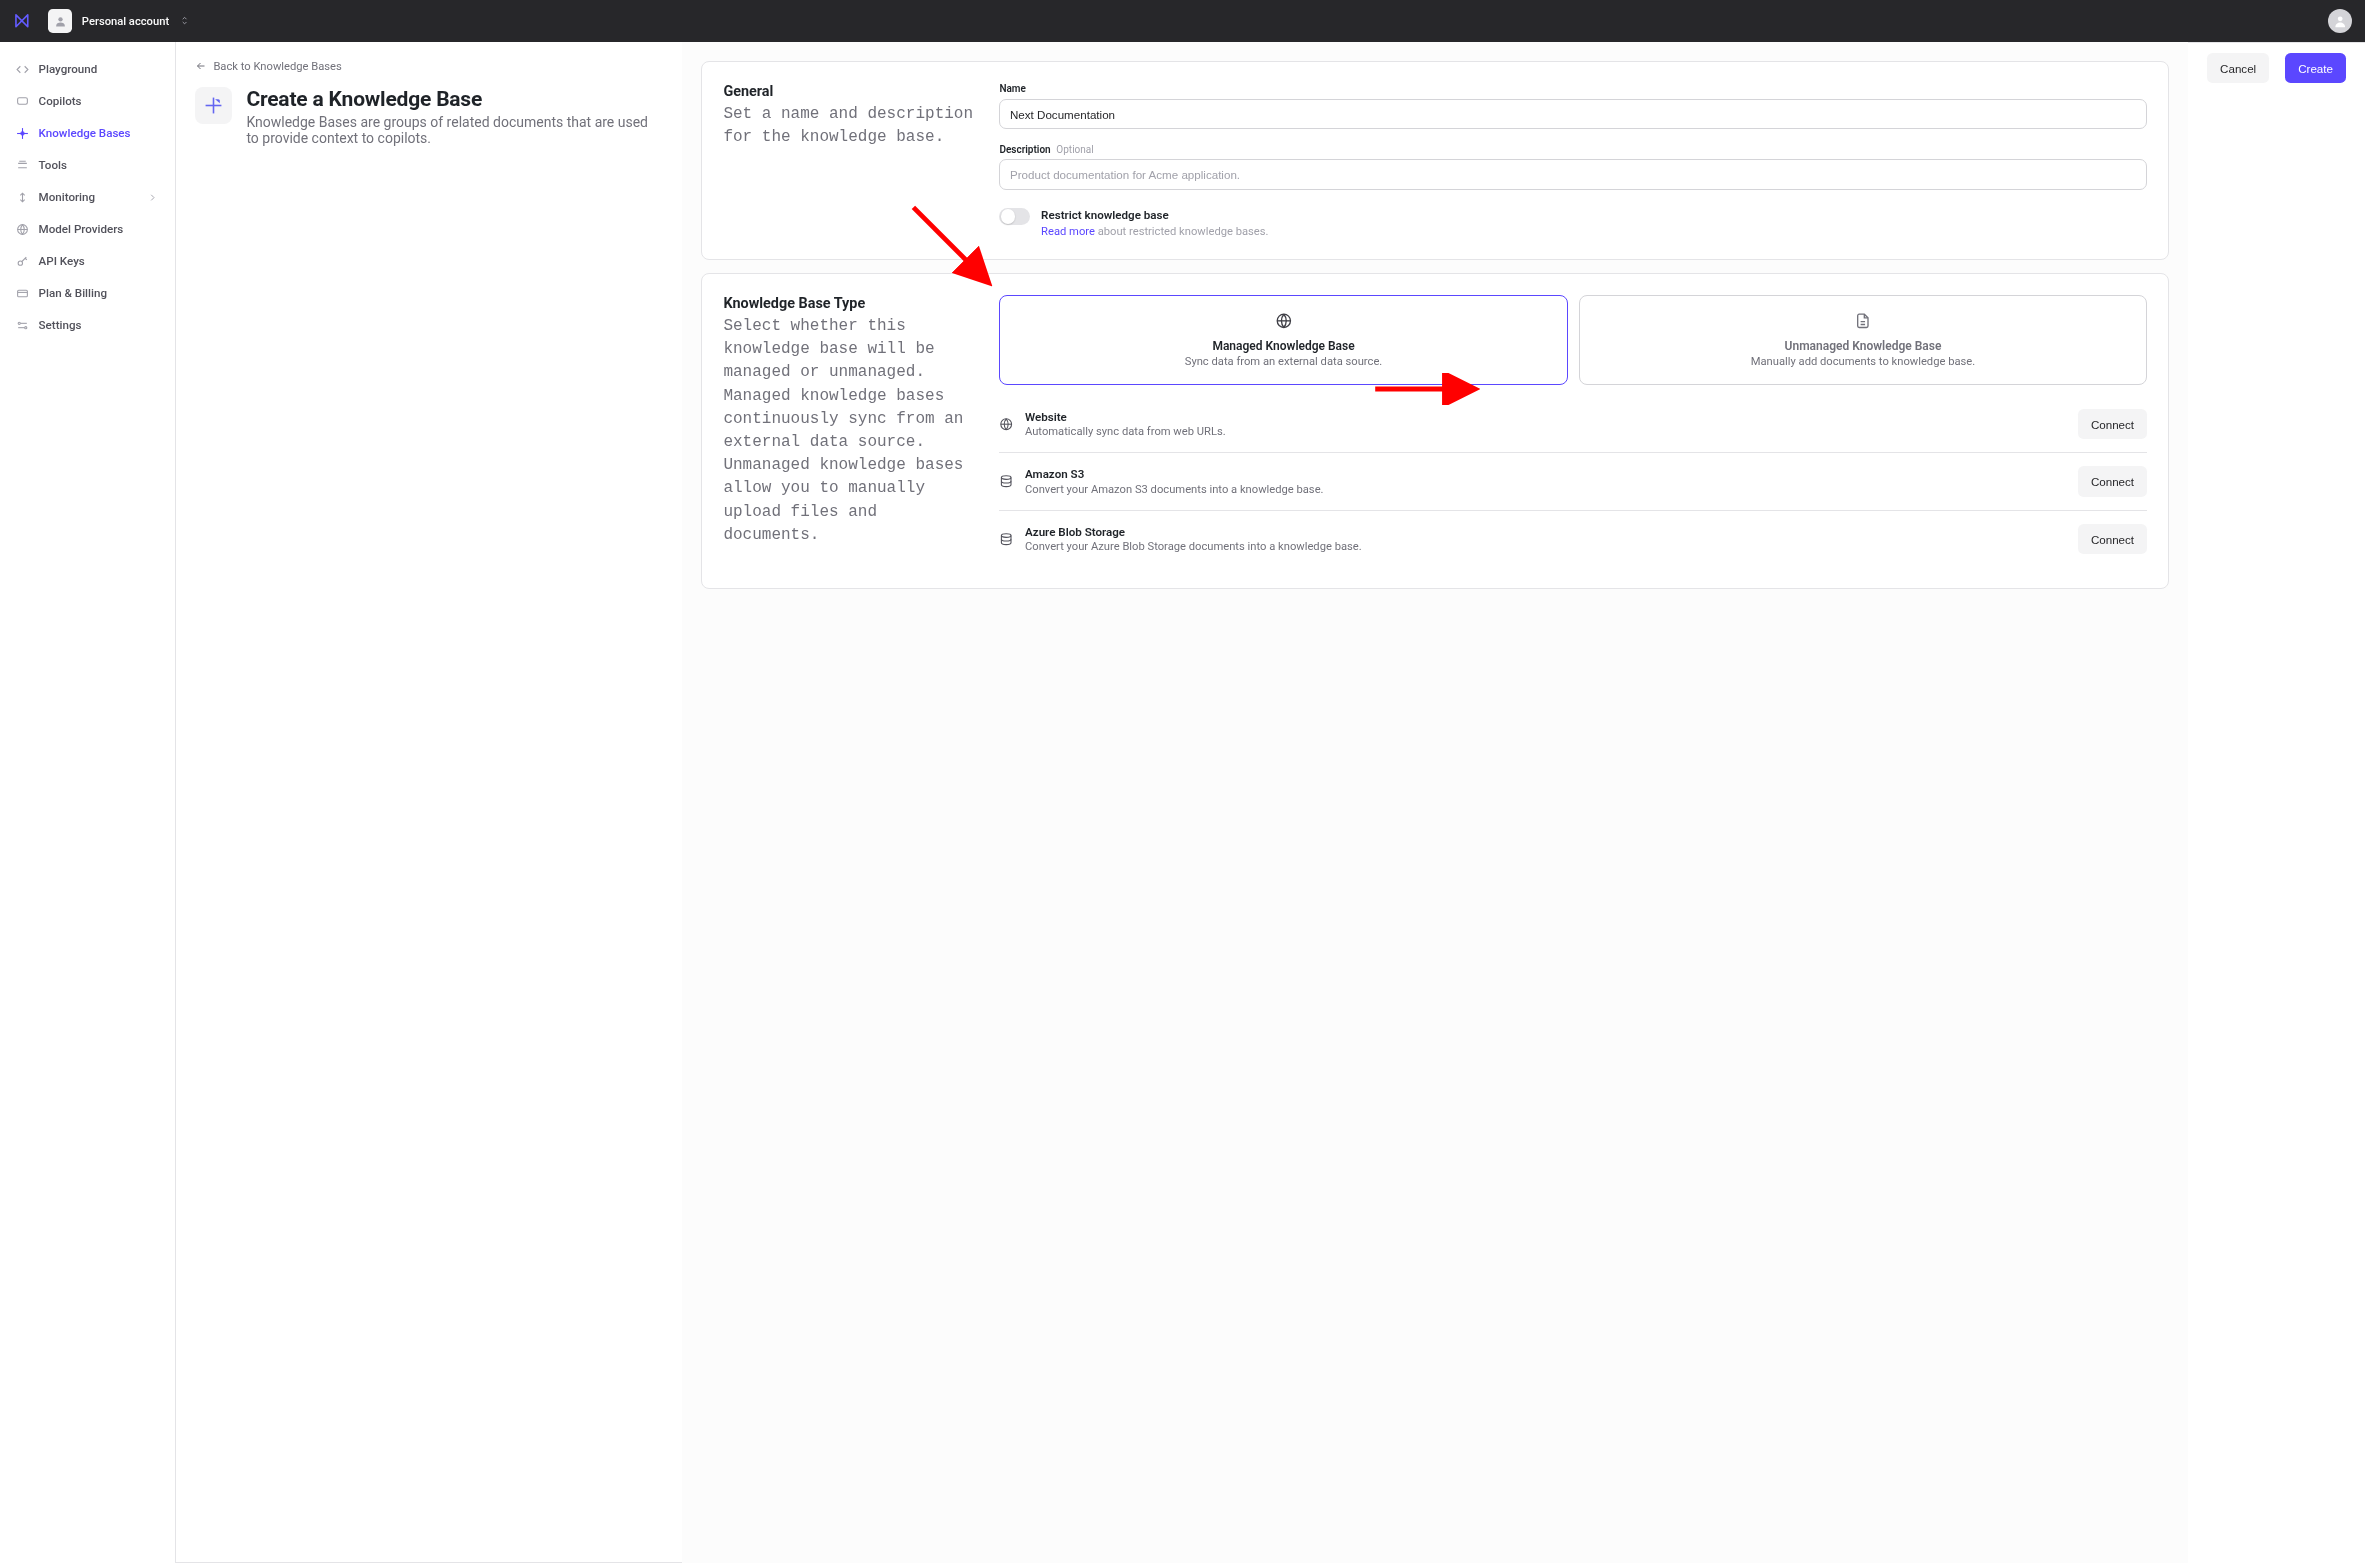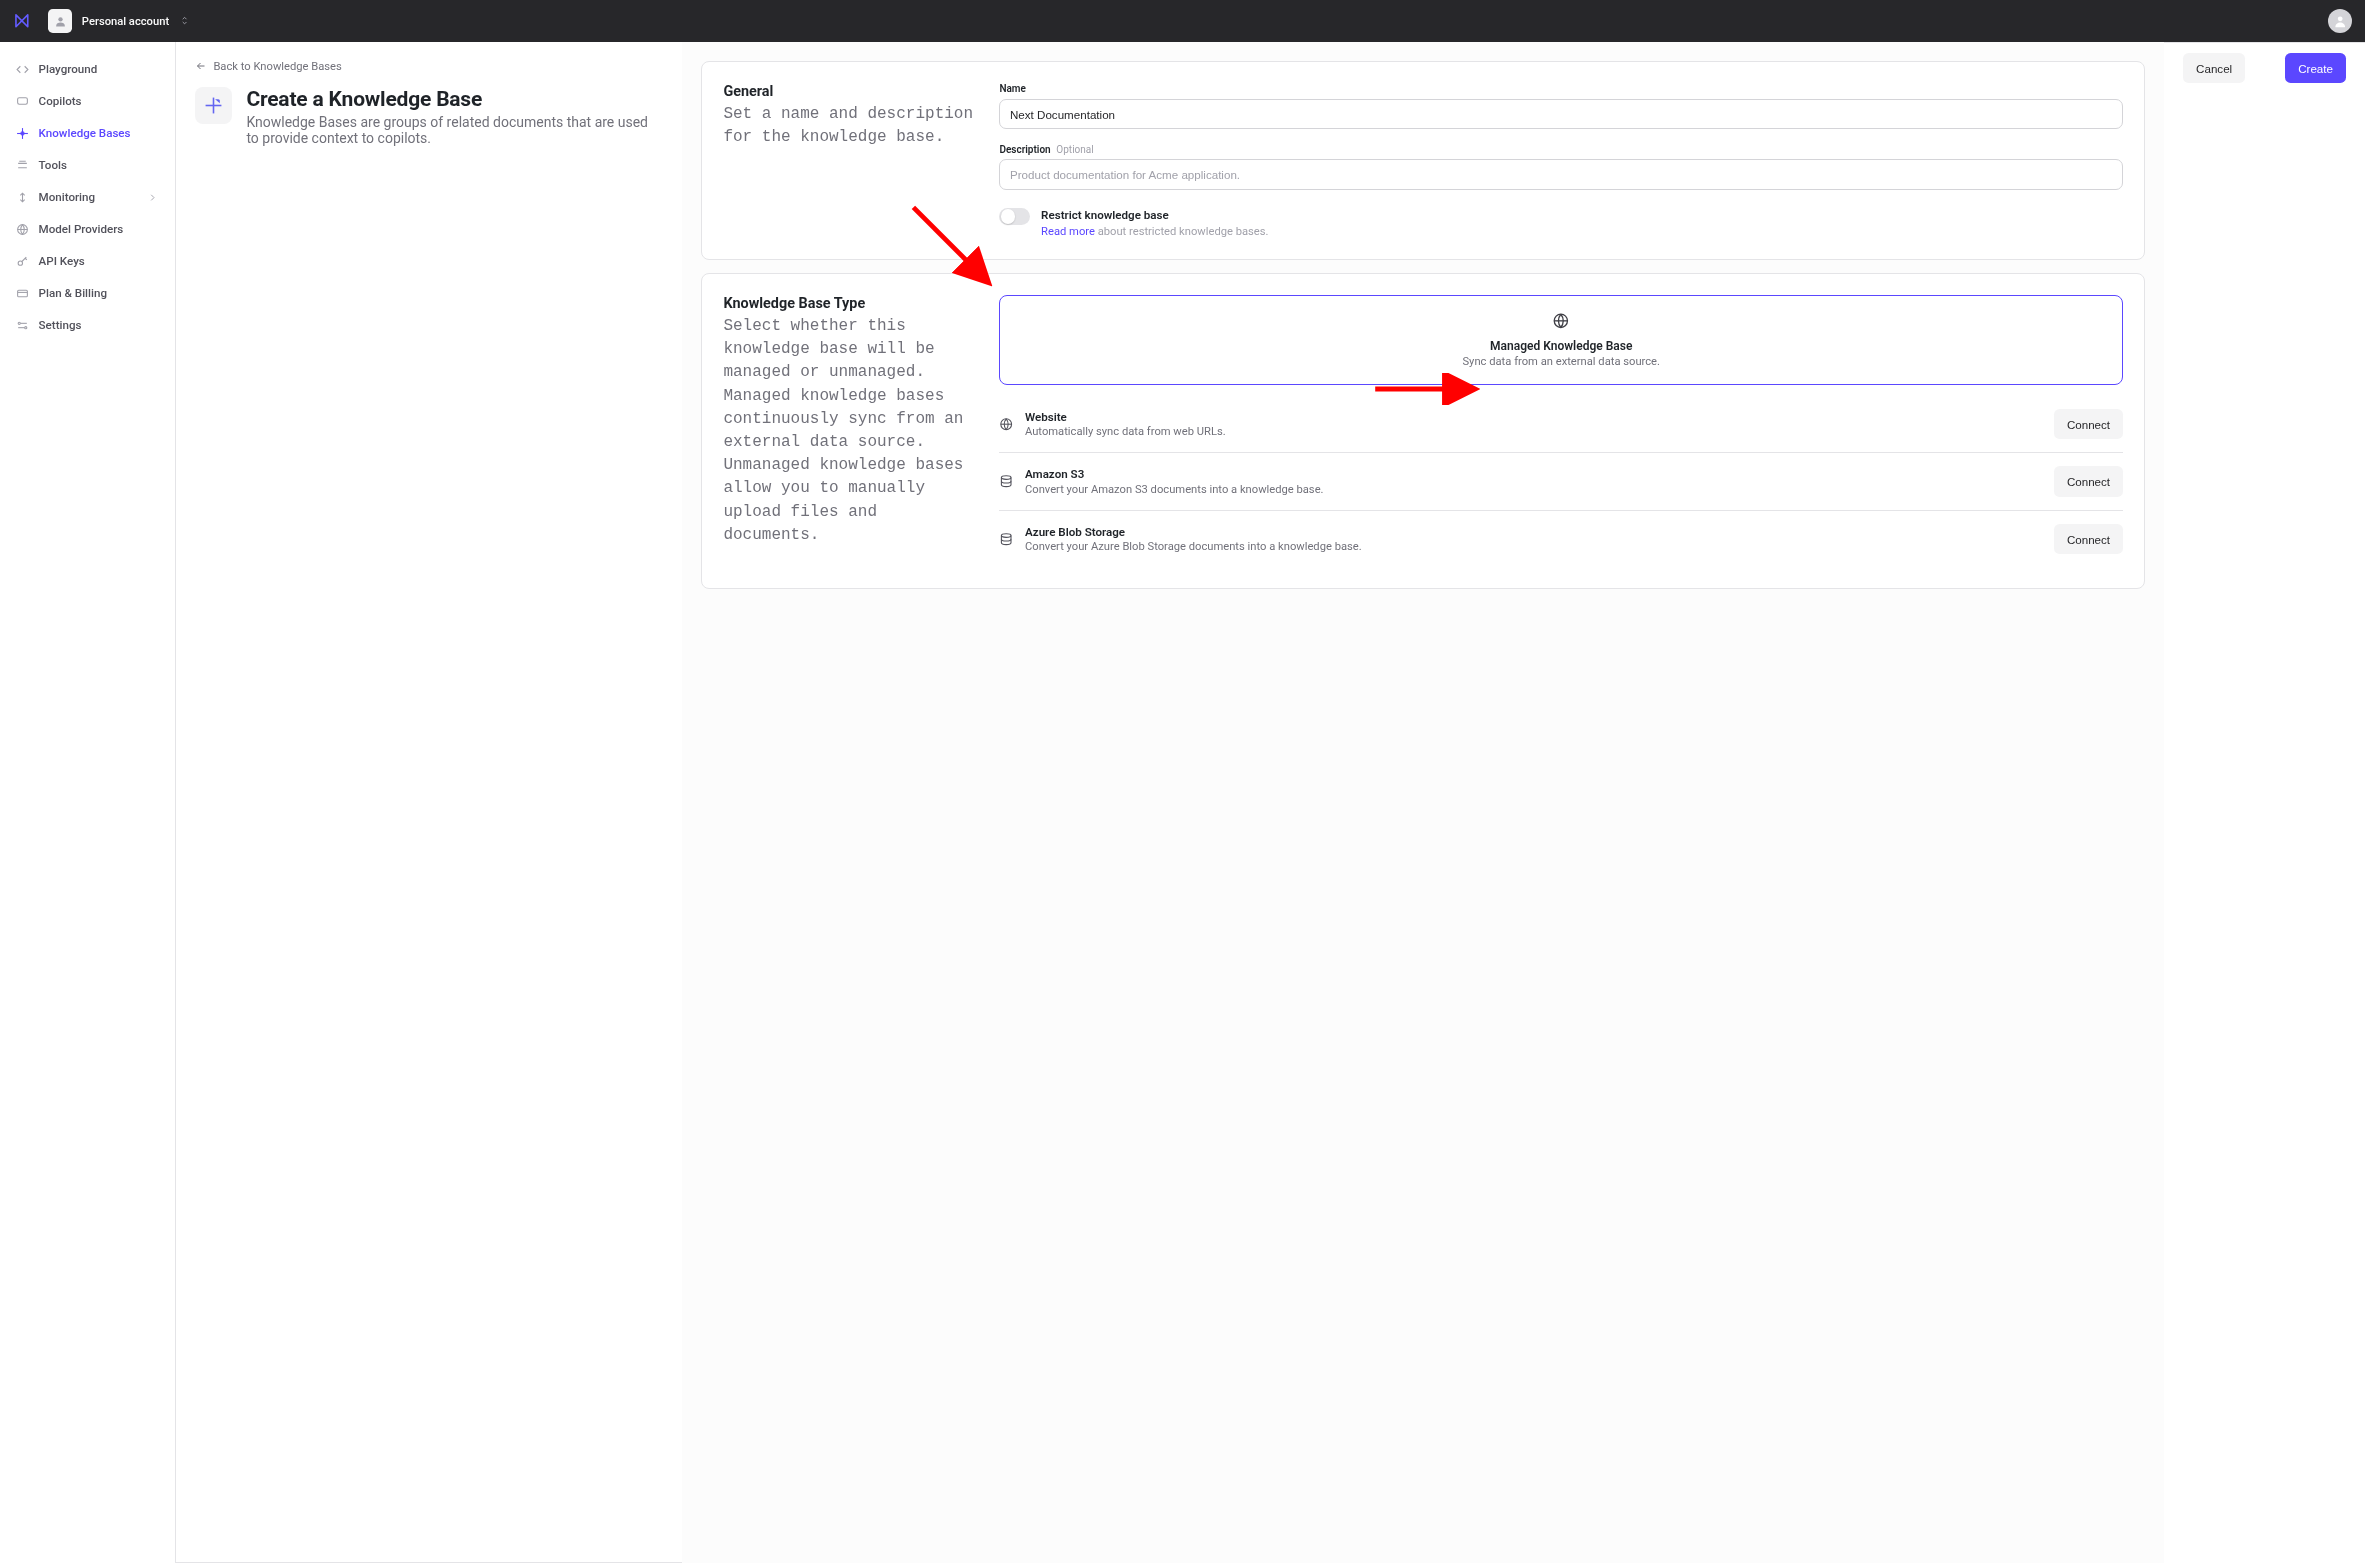--- a/index.html
+++ b/index.html
@@ -130,21 +130,21 @@
   .source-row .src-title { font-weight:600; font-size:11.6px; }
   .source-row .src-desc { color:#71717a; font-size:11.2px; margin-top:1.6px; }
   .btn {
     border:none; border-radius:5.6px; height:30.5px; padding: 0 13px;
     font-size:11.6px; font-weight:500; cursor:pointer;
   }
   .btn-gray { background:#f4f4f5; color:#27272a; }
   .btn-primary { background:#5b47ff; color:#fff; }
   .footer {
     height:51px; border-top:0.8px solid #e4e4e7; background:#fff;
-    display:flex; align-items:center; padding: 4px 19px; gap:20px;
+    display:flex; align-items:center; padding: 4px 19px; gap:8px;
   }
   .footer .spacer { flex:1; }
   
   .arrow1 {
     position:absolute;
     pointer-events:none;
   }
   .content-wrap { position:relative; }
   svg { display:block; }
 </style>
@@ -344,20 +344,31 @@
                 <svg width="17.7" height="17.7" viewBox="0 0 24 24" fill="none" stroke="currentColor" stroke-width="1.8">
                     <circle cx="12" cy="12" r="9"></circle>
                     <path d="M3 12h18"></path>
                     <path d="M12 3a14 14 0 010 18"></path>
                     <path d="M12 3a14 14 0 000 18"></path>
                   </svg>
               </div>
               <div class="tc-title">Managed Knowledge Base</div>
               <div class="tc-desc">Sync data from an external data source.</div>
             </div>
+            <div class="type-card unselected">
+              <div class="tc-icon">
+                <svg width="17.7" height="17.7" viewBox="0 0 24 24" fill="none" stroke="currentColor" stroke-width="1.8">
+                    <path d="M14 3H7a2 2 0 00-2 2v14a2 2 0 002 2h10a2 2 0 002-2V8l-5-5z"></path>
+                    <path d="M14 3v5h5"></path>
+                    <path d="M9 13h6M9 17h6"></path>
+                  </svg>
+              </div>
+              <div class="tc-title">Unmanaged Knowledge Base</div>
+              <div class="tc-desc">Manually add documents to knowledge base.</div>
+            </div>
           </div>
 
           <div class="source-list">
             <div class="source-row">
               <span class="src-icon">
                 <svg width="14.4" height="14.4" viewBox="0 0 24 24" fill="none" stroke="currentColor" stroke-width="1.8">
                     <circle cx="12" cy="12" r="9"></circle>
                     <path d="M3 12h18"></path>
                     <path d="M12 3a14 14 0 010 18"></path>
                     <path d="M12 3a14 14 0 000 18"></path>

